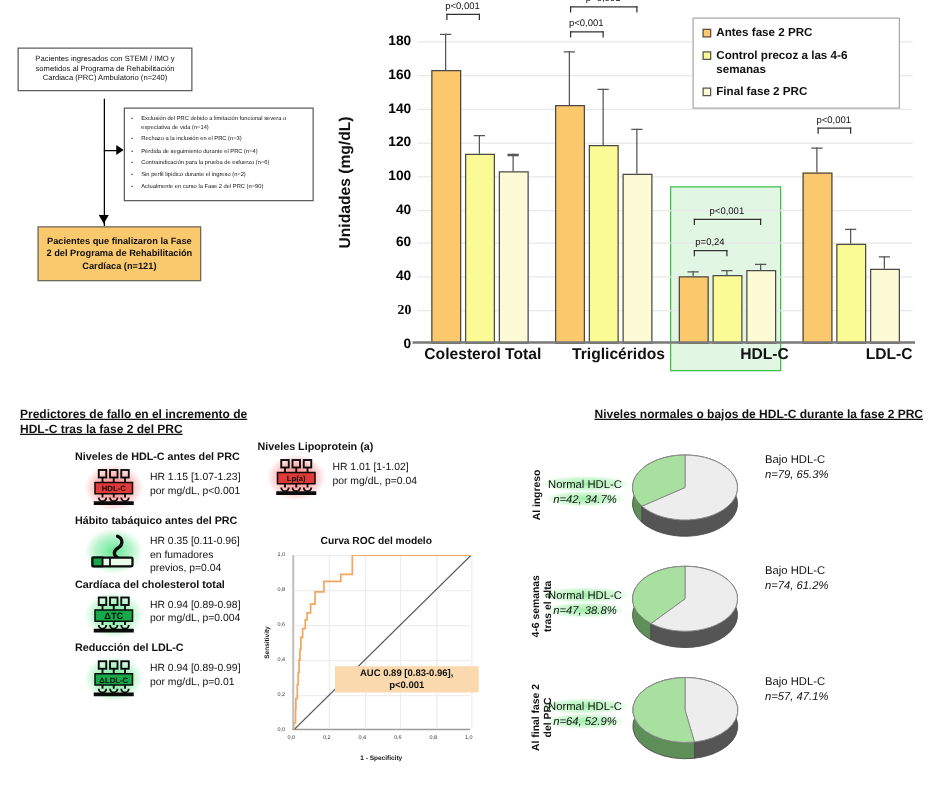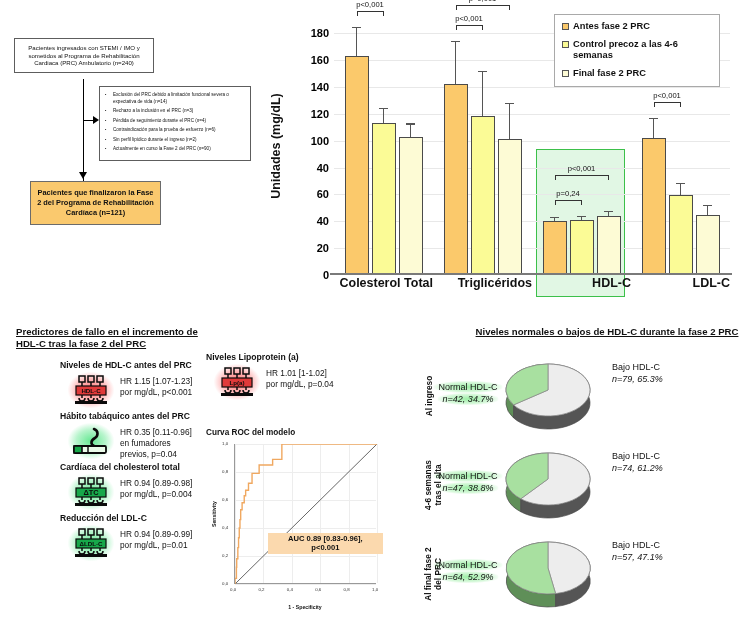--- a/index.html
+++ b/index.html
@@ -56,21 +56,21 @@
   
   #predictors{left:16px;top:326px;width:200px;height:300px;}
   .sec-title{font-size:9.6px;font-weight:bold;text-decoration:underline;line-height:1.25;}
   .pred-head{font-size:8.6px;font-weight:bold;margin:0 0 2px 0;}
   .pred-row{display:flex;align-items:flex-start;margin-bottom:3px;}
   .pred-txt{font-size:8.3px;line-height:1.3;padding-top:4px;}
   .glyph{width:46px;height:36px;flex:0 0 auto;position:relative;margin-left:8px;margin-right:6px;}
 
   
   #roc{left:206px;top:428px;width:190px;height:196px;}
-  #roc-title{font-size:8.2px;font-weight:bold;text-align:left;margin-bottom:2px;}
+  #roc-title{font-size:8.2px;font-weight:bold;text-align:center;margin-bottom:2px;}
   #roc-plot{position:absolute;left:28px;top:16px;width:142px;height:140px;
             border-left:1px solid #999;border-bottom:1px solid #999;box-sizing:border-box;}
   .rgv{position:absolute;top:0;height:100%;width:1px;background:#ededed;}
   .rgh{position:absolute;left:0;width:100%;height:1px;background:#ededed;}
   .rtx{position:absolute;font-size:4.4px;color:#333;}
   #roc-ylab{position:absolute;left:8px;top:86px;transform:translate(-50%,-50%) rotate(-90deg);
             font-size:5.2px;font-weight:bold;white-space:nowrap;}
   #roc-xlab{position:absolute;left:99px;top:176px;transform:translateX(-50%);
             font-size:5.2px;font-weight:bold;white-space:nowrap;}
   #auc{position:absolute;left:62px;top:105px;background:#FBD9AE;font-size:7.6px;
@@ -118,21 +118,21 @@
 </div>
 
 <div class="abs" id="barchart">
   <div id="ylabel">Unidades (mg/dL)</div>
   <div id="plot">
     <div id="hdl-highlight" style="left: 202px; width: 89px; top: 128.842px; height: 148.158px; border-color: rgb(60, 192, 74);"></div>
     <div id="grid-layer">
         <div class="gridline" style="top: 255px; background: transparent;"></div>
         <div class="ytick" style="top: 255px;">0</div>
         <div class="gridline" style="top: 228.158px;"></div>
-        <div class="ytick" style="top: 228.158px;">20</div>
+        <div class="ytick" style="top: 228.158px; font-family: Liberation Serif, serif;">20</div>
         <div class="gridline" style="top: 201.316px;"></div>
         <div class="ytick" style="top: 201.316px;">40</div>
         <div class="gridline" style="top: 174.474px;"></div>
         <div class="ytick" style="top: 174.474px;">60</div>
         <div class="gridline" style="top: 147.632px;"></div>
         <div class="ytick" style="top: 147.632px;">40</div>
         <div class="gridline" style="top: 120.789px;"></div>
         <div class="ytick" style="top: 120.789px;">100</div>
         <div class="gridline" style="top: 93.9474px;"></div>
         <div class="ytick" style="top: 93.9474px;">120</div>

